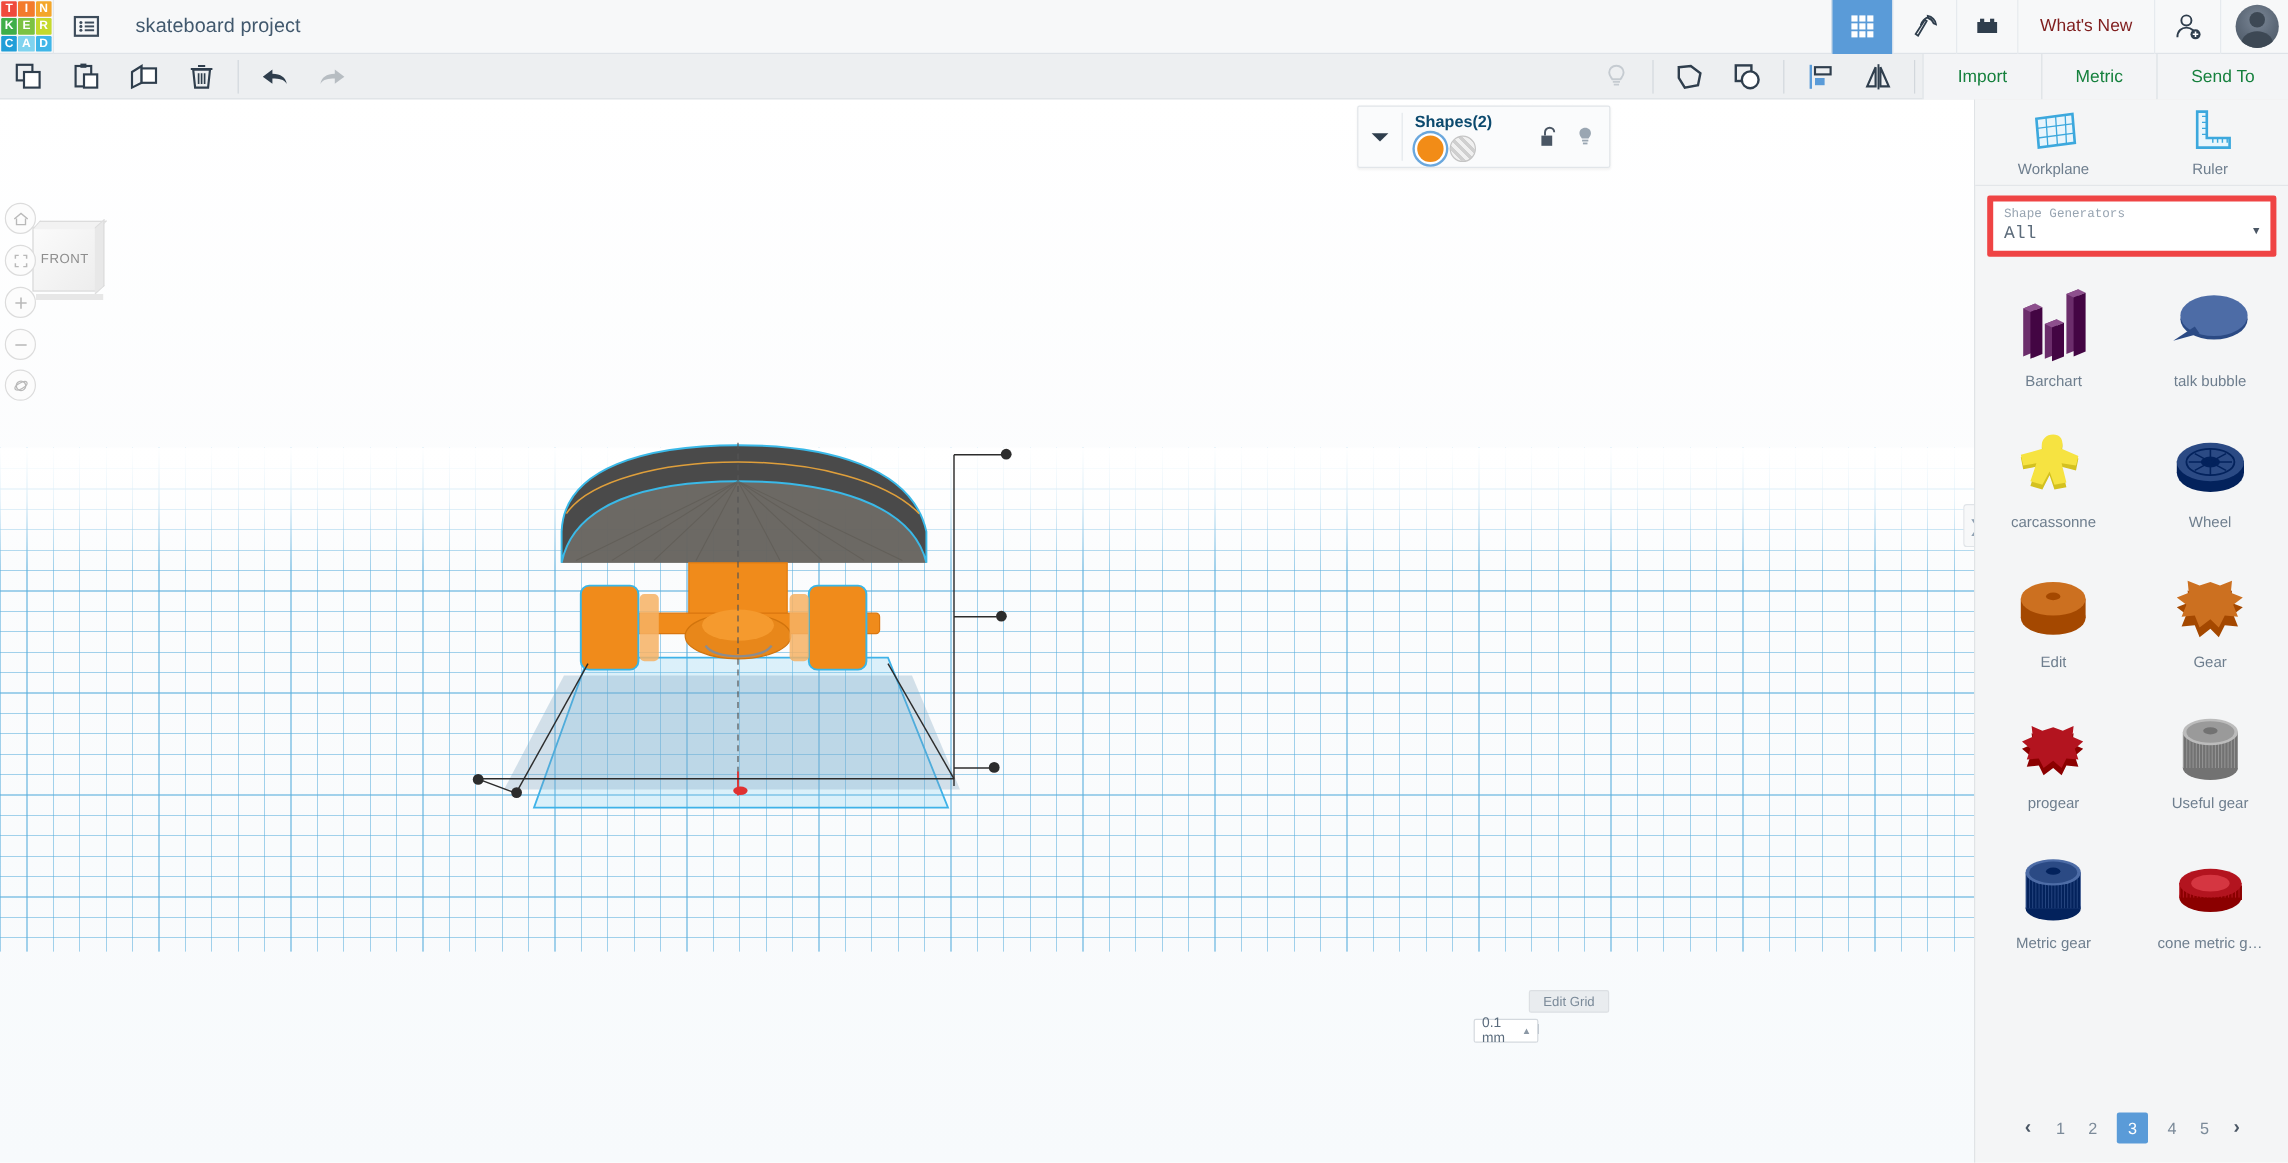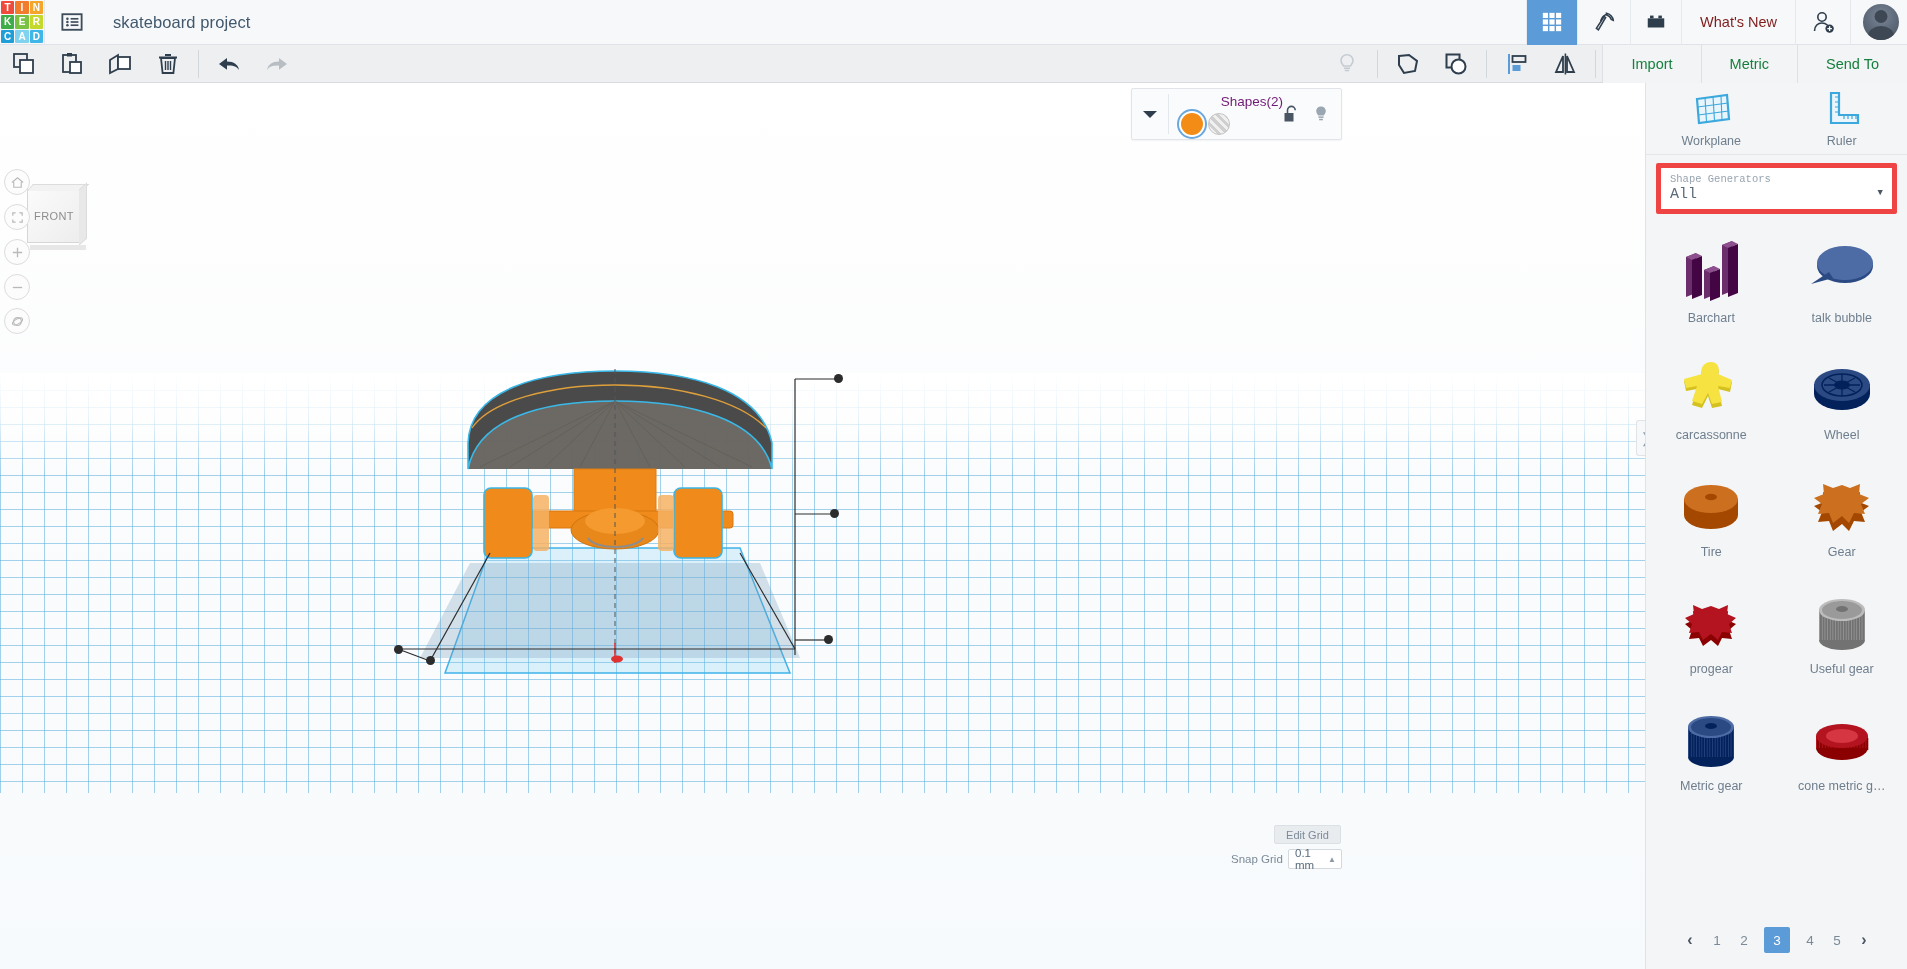--- a/index.html
+++ b/index.html
@@ -136,21 +136,21 @@
 
   
   .shapes-panel {
     position:absolute; left:1131px; top:88px; width:211px; height:52px;
     background:#fafbfc; border:1px solid #e1e5e9; border-radius:2px;
     display:flex; align-items:center; box-shadow:0 1px 2px rgba(0,0,0,.05);
   }
   .sp-caret { width:36px; display:flex; align-items:center; justify-content:center; cursor:pointer;}
   .sp-vline{ width:1px; height:40px; background:#e4e8ec;}
   .sp-body{ flex:1; padding-left:10px;}
-  .sp-title{ font-size:13.5px; color:#701a75; font-weight:400; line-height:15px;text-align:right;}
+  .sp-title{ font-size:13.5px; color:#0c4a6e; font-weight:700; line-height:15px;}
   .sp-swatches{ display:flex; align-items:center; gap:5px; margin-top:4px;}
   .sw {
     width:22px; height:22px; border-radius:50%;
   }
   .sw.solid{ background:#f28c17; box-shadow:0 0 0 2px #fff, 0 0 0 4px #6aa7dd; margin-left:2px;}
   .sw.hole{
     background: repeating-linear-gradient(45deg,#cfcfcf 0 3px,#f0f0f0 3px 6px);
     border:1px solid #c4c4c4;
   }
   .sp-icons{ display:flex; align-items:center; gap:14px; padding-right:12px;}
@@ -165,21 +165,21 @@
 
   
   .edit-grid {
     position:absolute; left:1274px; top:742px; width:67px; height:19px;
     background:#e9ecef; border:1px solid #dcdfe3; border-radius:2px;
     font-size:11px; color:#7b8a99; display:flex; align-items:center; justify-content:center;
     cursor:pointer;
   }
   .snapgrid-label{ position:absolute; left:1231px; top:770px; font-size:11.5px; color:#7b8a99;}
   .snapgrid-sel{
-    position:absolute; left:1288px; top:766px; width:54px; height:20px;
+    position:absolute; left:1228px; top:766px; width:54px; height:20px;
     background:#fff; border:1px solid #d4d9de; border-radius:2px;
     font-size:11.5px; color:#5a6b7c; display:flex; align-items:center;
     padding-left:6px; cursor:pointer;
   }
   .snapgrid-sel .car{ margin-left:auto; margin-right:5px; font-size:8px; color:#8b98a5;}
 
   
   .rpanel {
     position:absolute; left:1645px; top:83px; width:262px; height:886px;
     background:#f4f5f6; border-left:1px solid #e0e3e6;
@@ -577,21 +577,21 @@
         </div>
         <div class="shapecell">
           <div class="thumb">
             <svg width="74" height="62" viewBox="0 0 74 62">
               <ellipse cx="37" cy="40" rx="27" ry="14" fill="#a44800"></ellipse>
               <rect x="10" y="24" width="54" height="16" fill="#a44800"></rect>
               <ellipse cx="37" cy="24" rx="27" ry="14" fill="#cc7020"></ellipse>
               <ellipse cx="37" cy="22" rx="6" ry="3.2" fill="#a44800"></ellipse>
             </svg>
           </div>
-          <div class="cap">Tire</div>
+          <div class="cap">Edit</div>
         </div>
         <div class="shapecell">
           <div class="thumb">
             <svg width="74" height="62" viewBox="0 0 74 62">
               <path d="M37 10 L45 13 L55 9 L54 19 L64 23 L56 29 L60 39 L49 38 L44 48 L37 41 L28 48 L24 38 L13 39 L17 29 L9 23 L19 19 L18 9 L28 13 Z" fill="#a44800" transform="translate(0,8)"></path>
               <path d="M37 10 L45 13 L55 9 L54 19 L64 23 L56 29 L60 39 L49 38 L44 48 L37 41 L28 48 L24 38 L13 39 L17 29 L9 23 L19 19 L18 9 L28 13 Z" fill="#cc7020"></path>
             </svg>
           </div>
           <div class="cap">Gear</div>
         </div>

